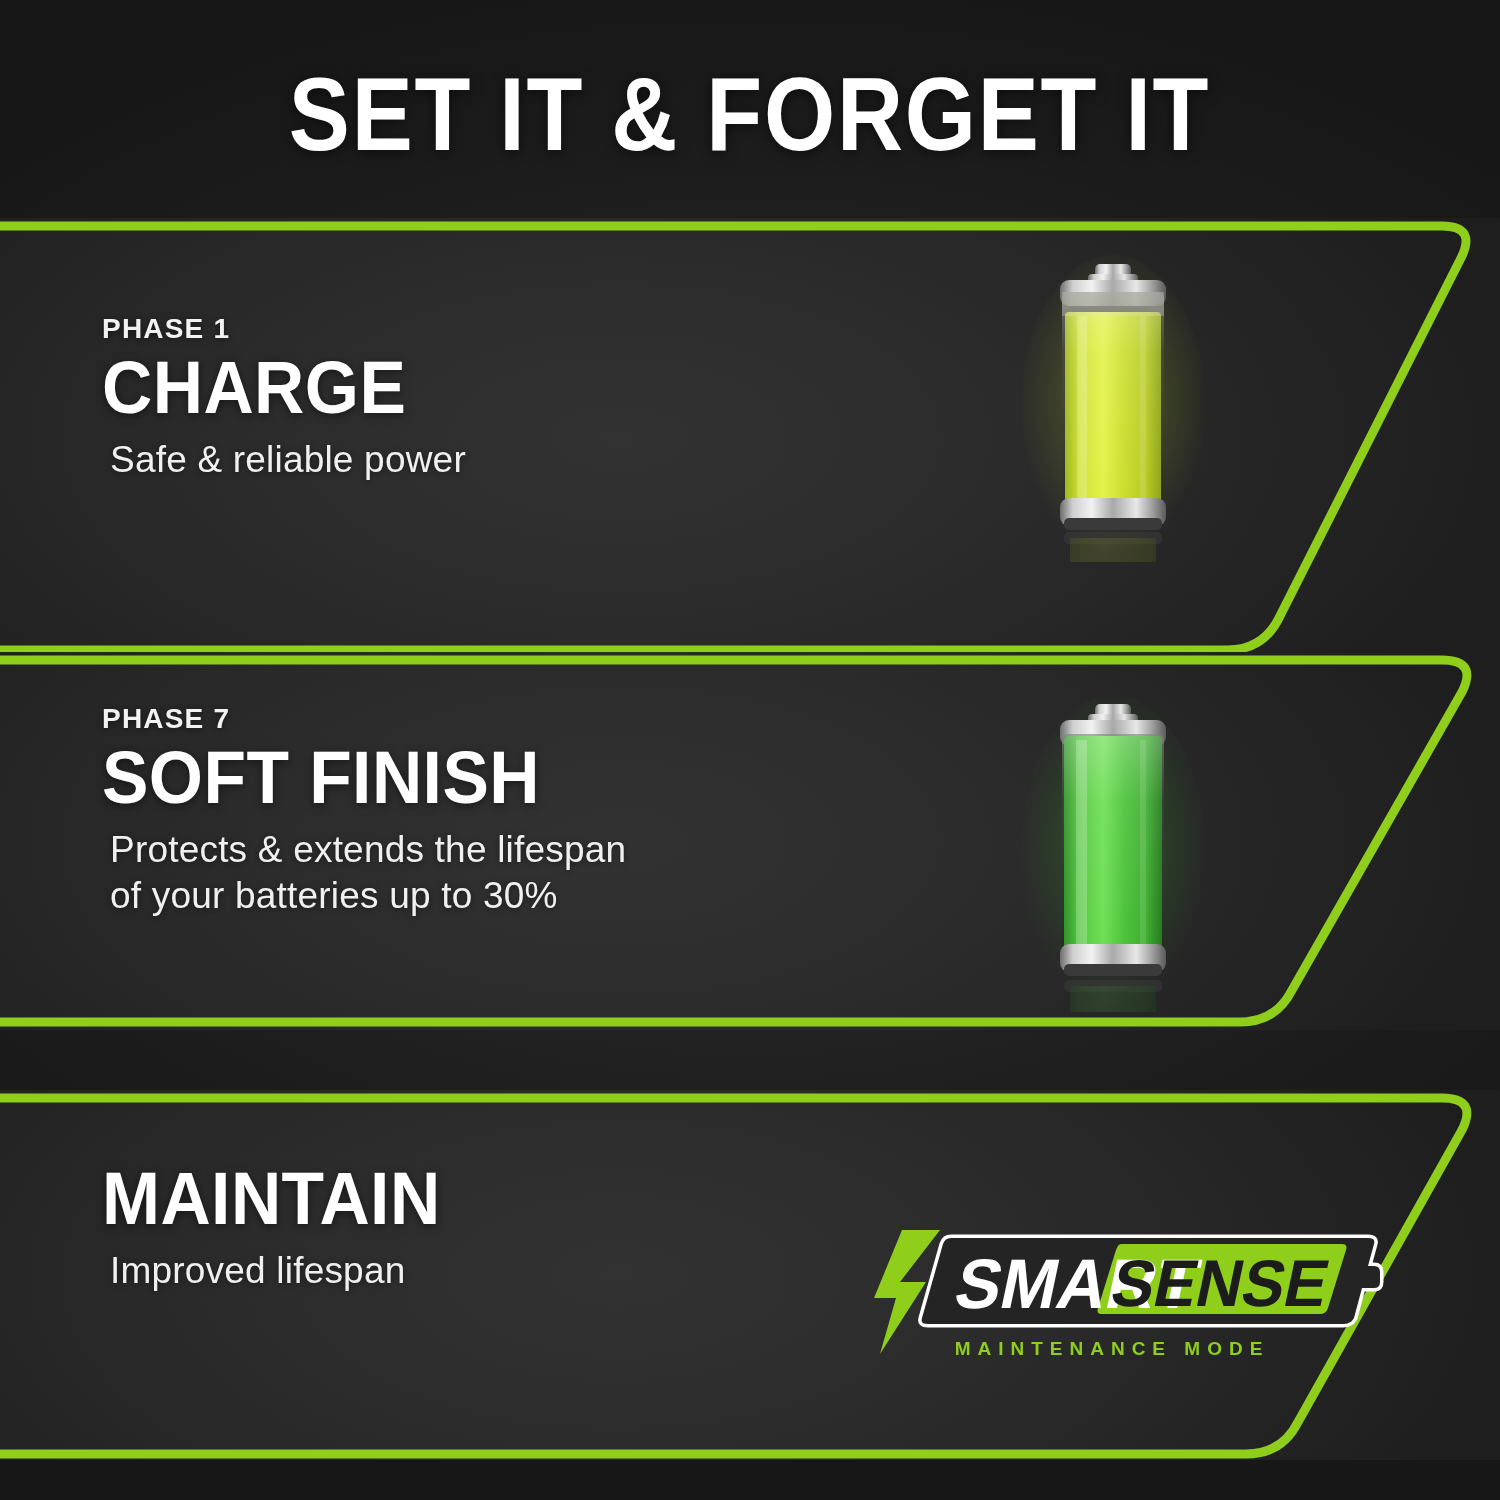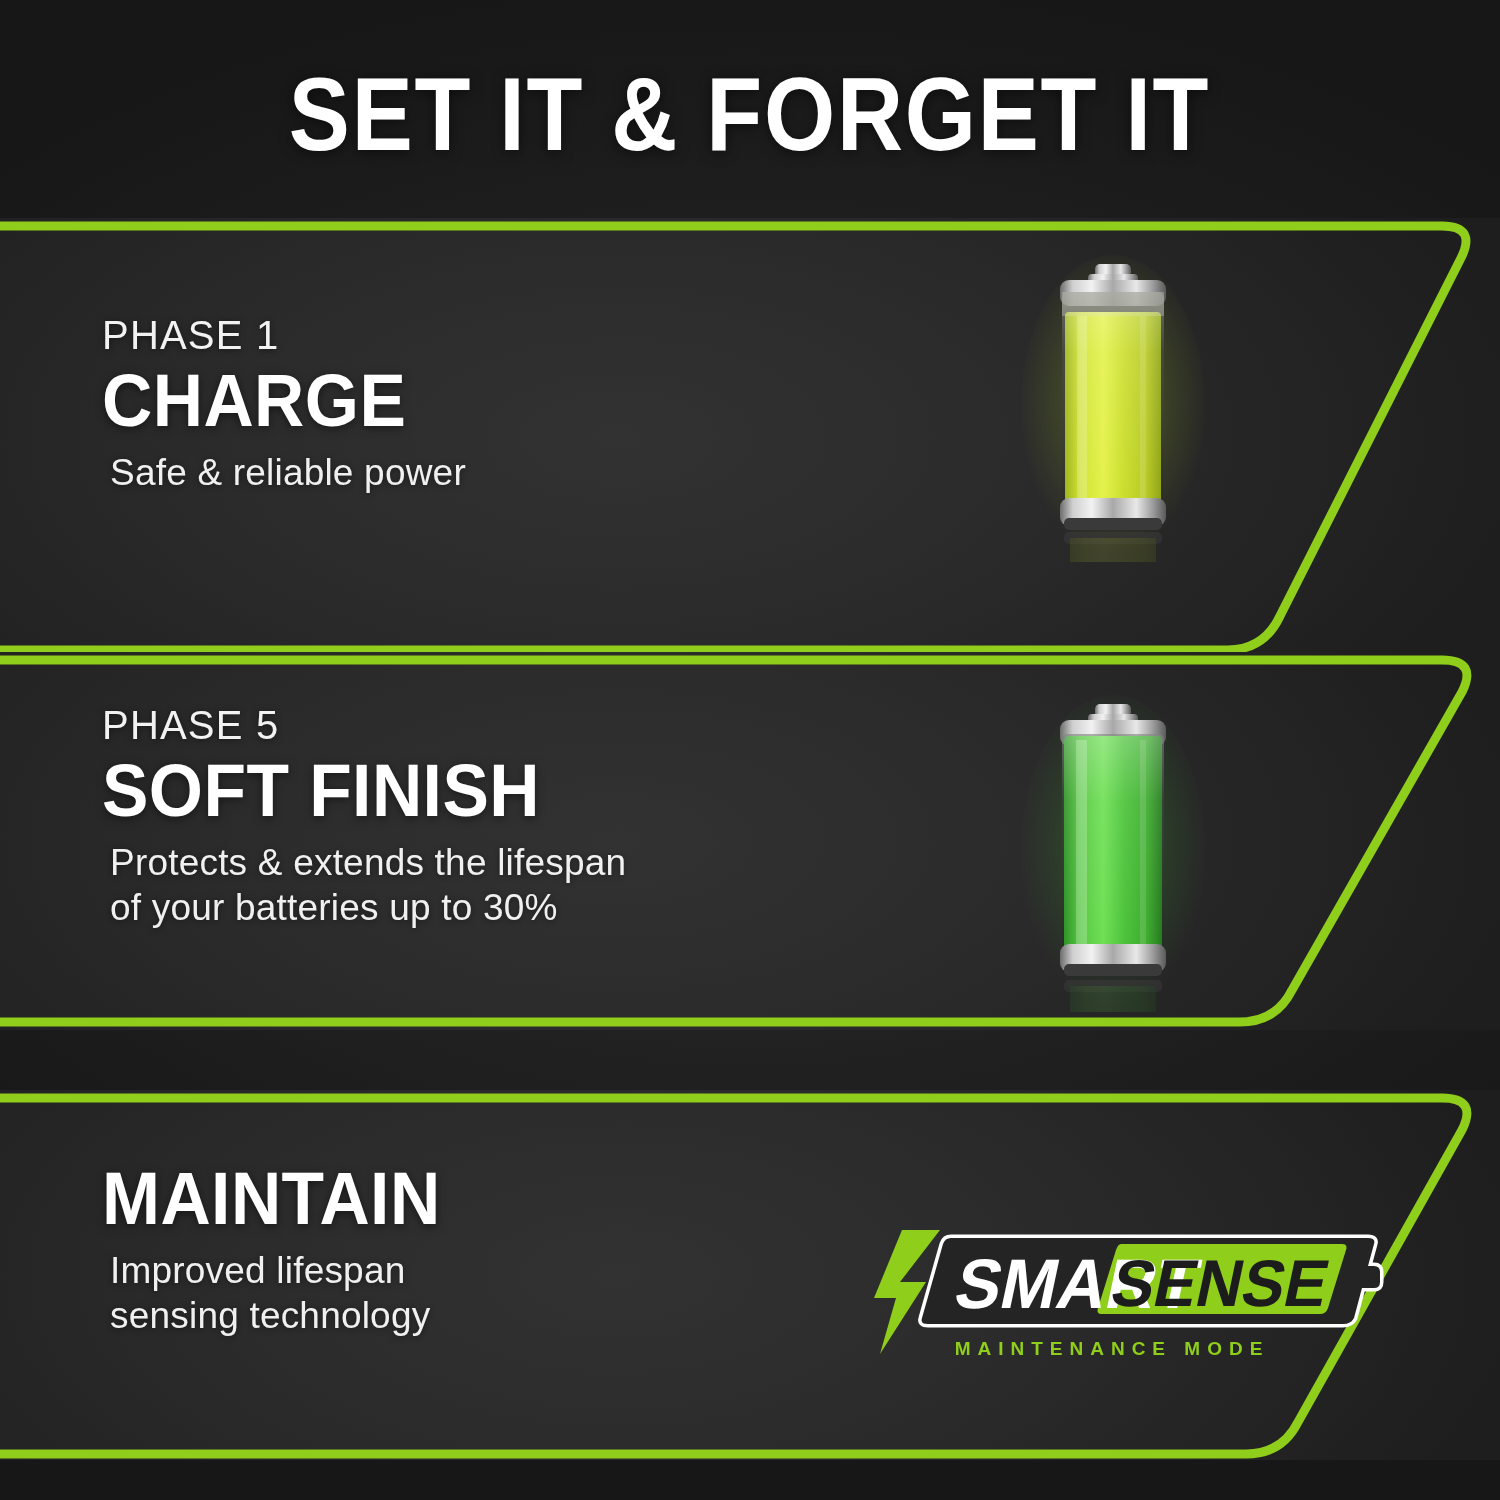--- a/index.html
+++ b/index.html
@@ -62,22 +62,22 @@
   .card3{top:1090px;height:370px;}
 
   
   .text-block{
     position:absolute;
     left:122px;
     z-index:4;
   }
   .phase-label{
     color:#f2f2f2;
-    font-size:40px;
-    font-weight:400;
+    font-size:28px;
+    font-weight:700;
     letter-spacing:1.2px;
     line-height:1.05;
     margin:0 0 8px 0;
     font-family:"Liberation Sans","DejaVu Sans",sans-serif;
     text-shadow:0 1px 6px rgba(0,0,0,.5);
   }
   .phase-title{
     color:#ffffff;
     font-family:"Liberation Sans Narrow","Liberation Sans","DejaVu Sans Condensed",sans-serif;
     font-weight:700;
@@ -208,21 +208,21 @@
 
   <div class="card card2">
     <div class="inner"></div>
     <div class="frame">
       <svg viewBox="0 0 1520 378" preserveAspectRatio="none">
         <path d="M -40 8 L 1462 8 Q 1498 8 1482 40 L 1312 338 Q 1296 370 1260 370 L -40 370" fill="none" stroke="#8FCE1B" stroke-width="9" stroke-linecap="round"></path>
       </svg>
     </div>
 
     <div class="text-block tb2">
-      <p class="phase-label">PHASE 5</p>
+      <p class="phase-label">PHASE 7</p>
       <p class="phase-title">SOFT FINISH</p>
       <p class="phase-desc">
         <span>Protects &amp; extends the lifespan</span>
         <span class="l2">of your batteries up to 30%</span>
       </p>
     </div>
   </div>
 
   <div class="battery-wrap bw2">
     <svg viewBox="0 0 190 330">
@@ -283,21 +283,20 @@
     <div class="frame">
       <svg viewBox="0 0 1520 370" preserveAspectRatio="none">
         <path d="M -40 8 L 1462 8 Q 1498 8 1482 40 L 1318 332 Q 1302 364 1266 364 L -40 364" fill="none" stroke="#8FCE1B" stroke-width="9" stroke-linecap="round"></path>
       </svg>
     </div>
 
     <div class="text-block tb3">
       <p class="phase-title">MAINTAIN</p>
       <p class="phase-desc">
         <span>Improved lifespan</span>
-        <span class="l2">sensing technology</span>
       </p>
     </div>
   </div>
 
   <div class="logo">
     <svg viewBox="0 0 580 140">
       <defs>
         <clipPath id="senseClip">
           <path d="M 300 18 L 521 18 L 505 92 L 284 92 Z"></path>
         </clipPath>

